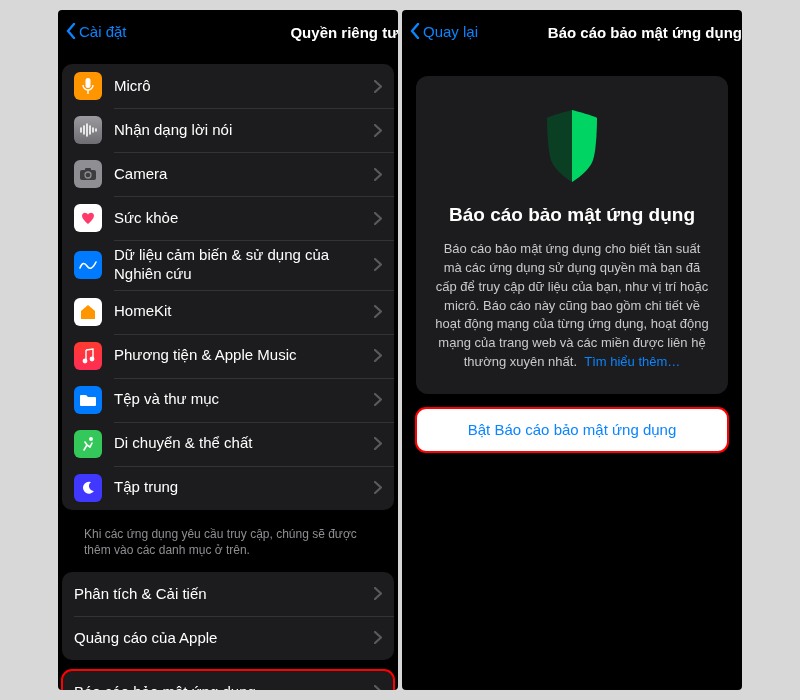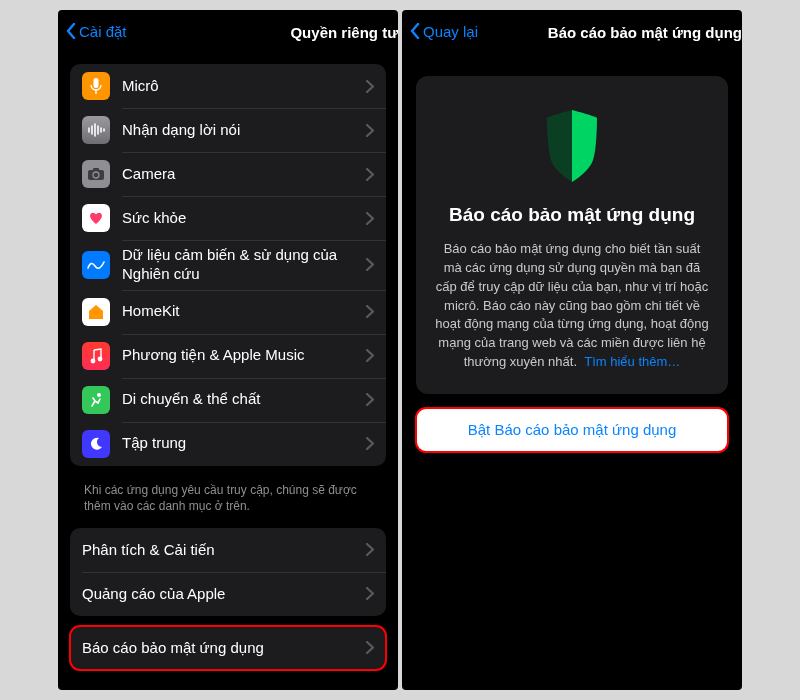--- a/index.html
+++ b/index.html
@@ -56,21 +56,21 @@
   .scroll {
     flex: 1;
     overflow-y: auto;
     padding-bottom: 10px;
   }
 
   
   .group {
     background: #1c1c1e;
     border-radius: 10px;
-    margin: 10px 12px;
+    margin: 10px 4px;
     overflow: hidden;
   }
   .row {
     display: flex;
     align-items: center;
     min-height: 44px;
     padding: 6px 12px;
     gap: 12px;
     position: relative;
   }
@@ -281,20 +281,33 @@
             </svg>
         </div>
         <span class="label">Phương tiện &amp; Apple Music</span>
         <span class="chev">
             <svg viewBox="0 0 8 13">
               <path d="M1 1 L7 6.5 L1 12"></path>
             </svg>
           </span>
       </div>
       <div class="row">
+        <div class="icon ic-files">
+          <svg width="18" height="14" viewBox="0 0 18 14">
+              <path d="M1 3 a1 1 0 0 1 1-1 h5 l2 2 h7 a1 1 0 0 1 1 1 v7 a1 1 0 0 1 -1 1 H2 a1 1 0 0 1 -1 -1 Z" fill="#fff"></path>
+            </svg>
+        </div>
+        <span class="label">Tệp và thư mục</span>
+        <span class="chev">
+            <svg viewBox="0 0 8 13">
+              <path d="M1 1 L7 6.5 L1 12"></path>
+            </svg>
+          </span>
+      </div>
+      <div class="row">
         <div class="icon ic-fitness">
           <svg width="16" height="16" viewBox="0 0 16 16">
               <circle cx="11" cy="3" r="2" fill="#fff"></circle>
               <path d="M4 14 L7 9 L10 11 L12 7 M7 9 L5 6" stroke="#fff" stroke-width="1.6" fill="none" stroke-linecap="round"></path>
             </svg>
         </div>
         <span class="label">Di chuyển &amp; thể chất</span>
         <span class="chev">
             <svg viewBox="0 0 8 13">
               <path d="M1 1 L7 6.5 L1 12"></path>

